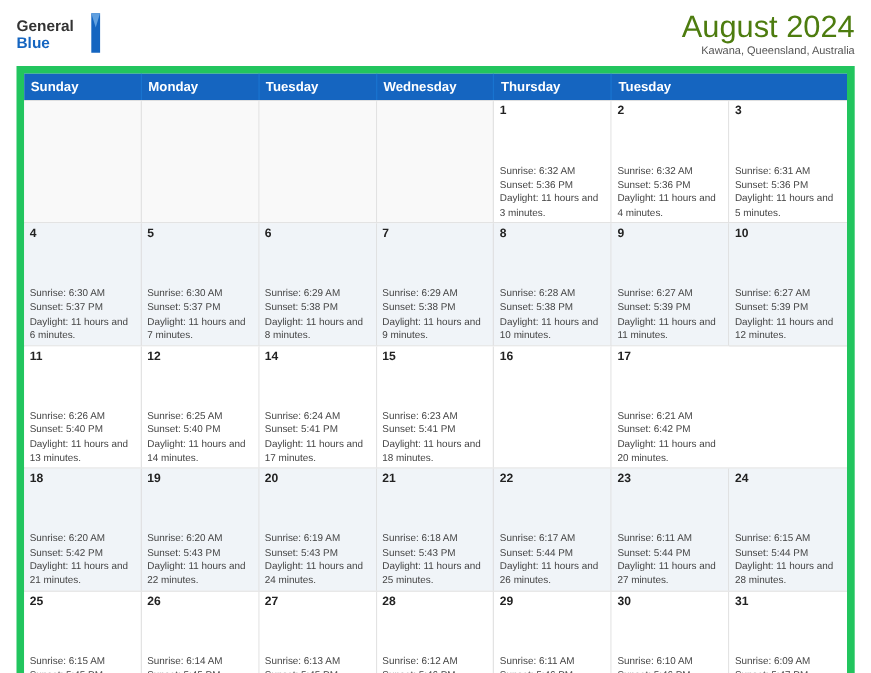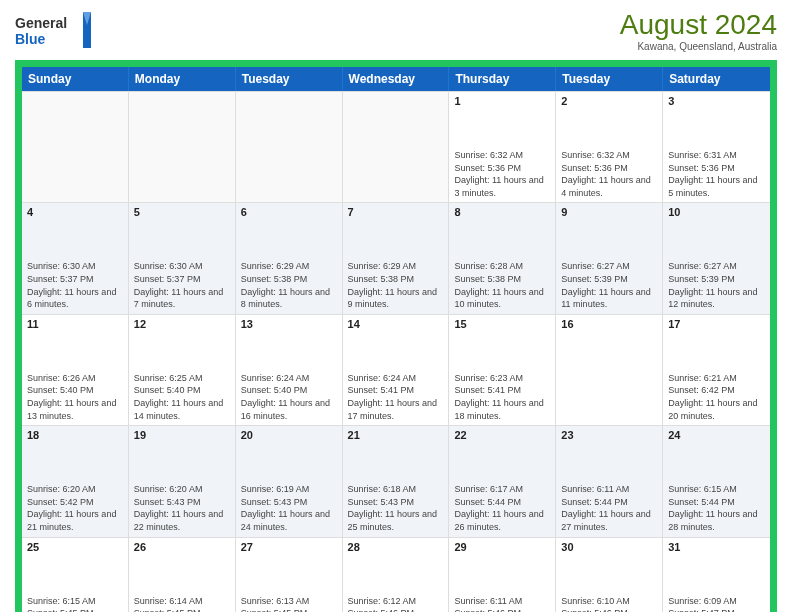--- a/index.html
+++ b/index.html
@@ -116,21 +116,20 @@
   </div>
 
   <div class="calendar">
     <div class="cal-header">
     <div class="cal-header-cell">Sunday</div>
         <div class="cal-header-cell">Monday</div>
         <div class="cal-header-cell">Tuesday</div>
         <div class="cal-header-cell">Wednesday</div>
         <div class="cal-header-cell">Thursday</div>
         <div class="cal-header-cell">Tuesday</div>
-        <div class="cal-header-cell">Saturday</div>
       </div>
     <div class="cal-body">
     <div class="cal-week">
           <div class="cal-cell empty"></div>
           <div class="cal-cell empty"></div>
           <div class="cal-cell empty"></div>
           <div class="cal-cell empty"></div>
           <div class="cal-cell">
             <div class="day-number">1</div>
             <div class="day-info">Sunrise: 6:32 AM
@@ -201,26 +200,20 @@
 Sunset: 5:40 PM
 Daylight: 11 hours and 13 minutes.</div>
           </div>
           <div class="cal-cell">
             <div class="day-number">12</div>
             <div class="day-info">Sunrise: 6:25 AM
 Sunset: 5:40 PM
 Daylight: 11 hours and 14 minutes.</div>
           </div>
           <div class="cal-cell">
-            <div class="day-number">13</div>
-            <div class="day-info">Sunrise: 6:24 AM
-Sunset: 5:40 PM
-Daylight: 11 hours and 16 minutes.</div>
-          </div>
-          <div class="cal-cell">
             <div class="day-number">14</div>
             <div class="day-info">Sunrise: 6:24 AM
 Sunset: 5:41 PM
 Daylight: 11 hours and 17 minutes.</div>
           </div>
           <div class="cal-cell">
             <div class="day-number">15</div>
             <div class="day-info">Sunrise: 6:23 AM
 Sunset: 5:41 PM
 Daylight: 11 hours and 18 minutes.</div>

